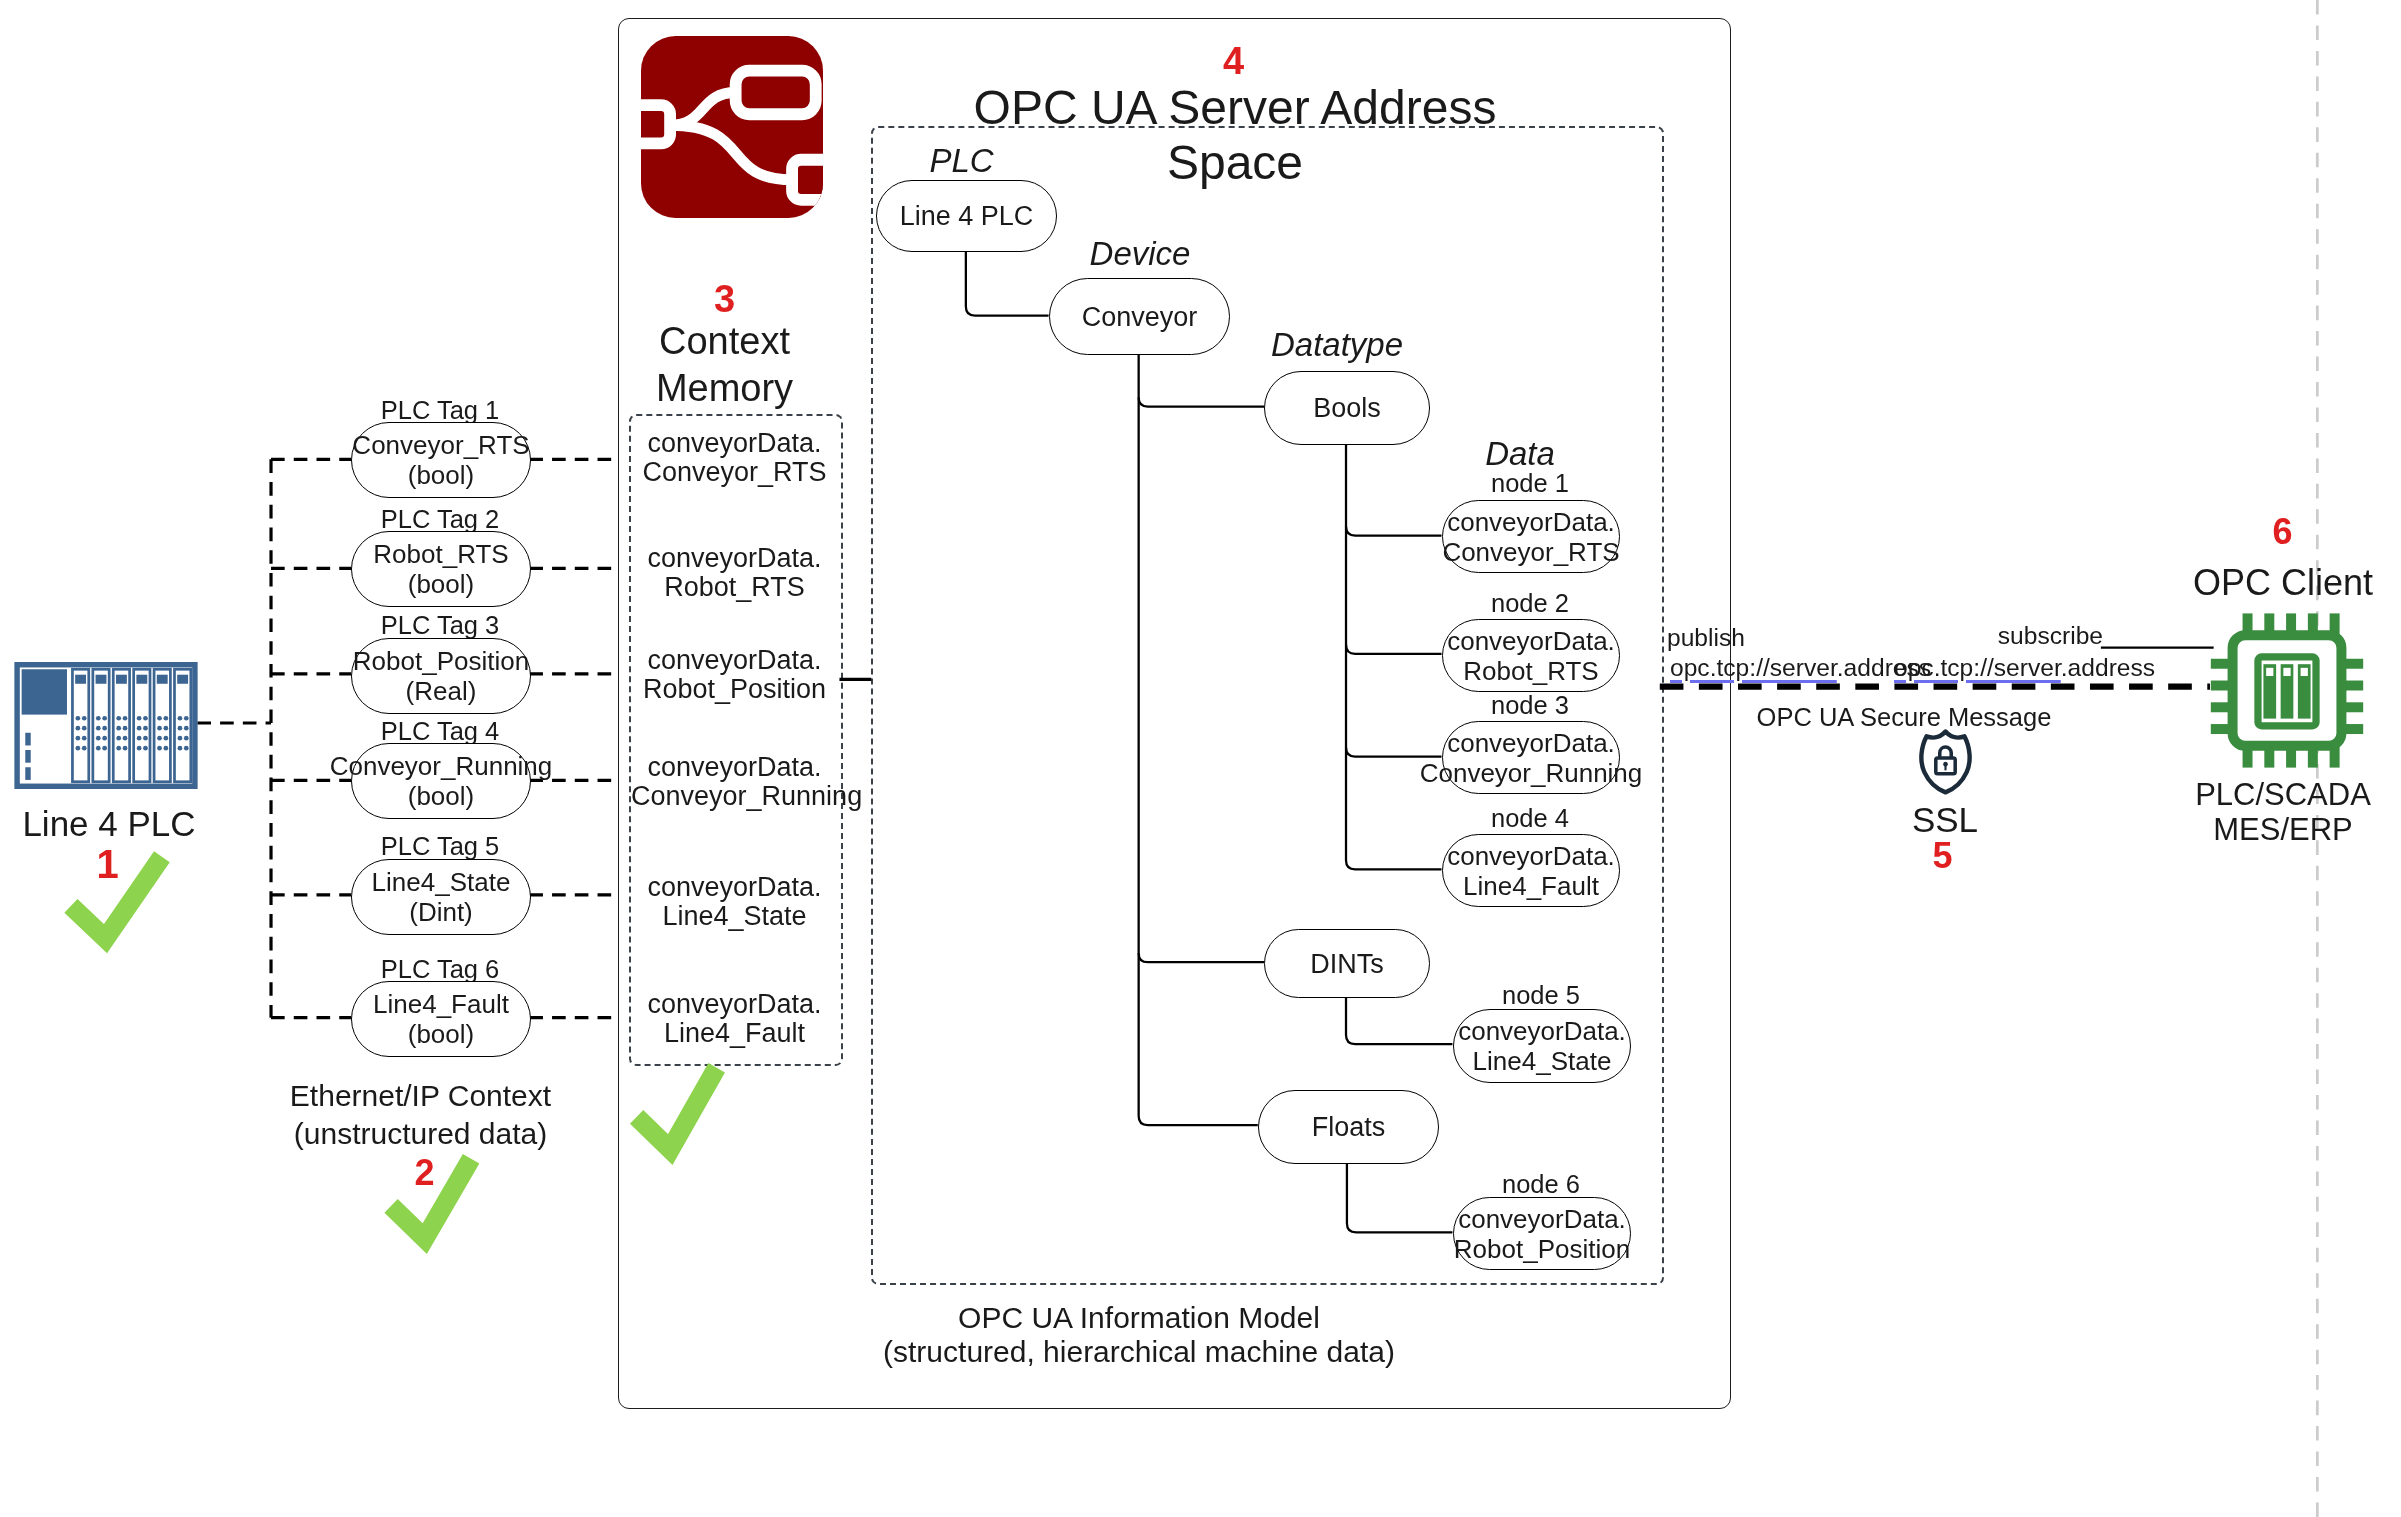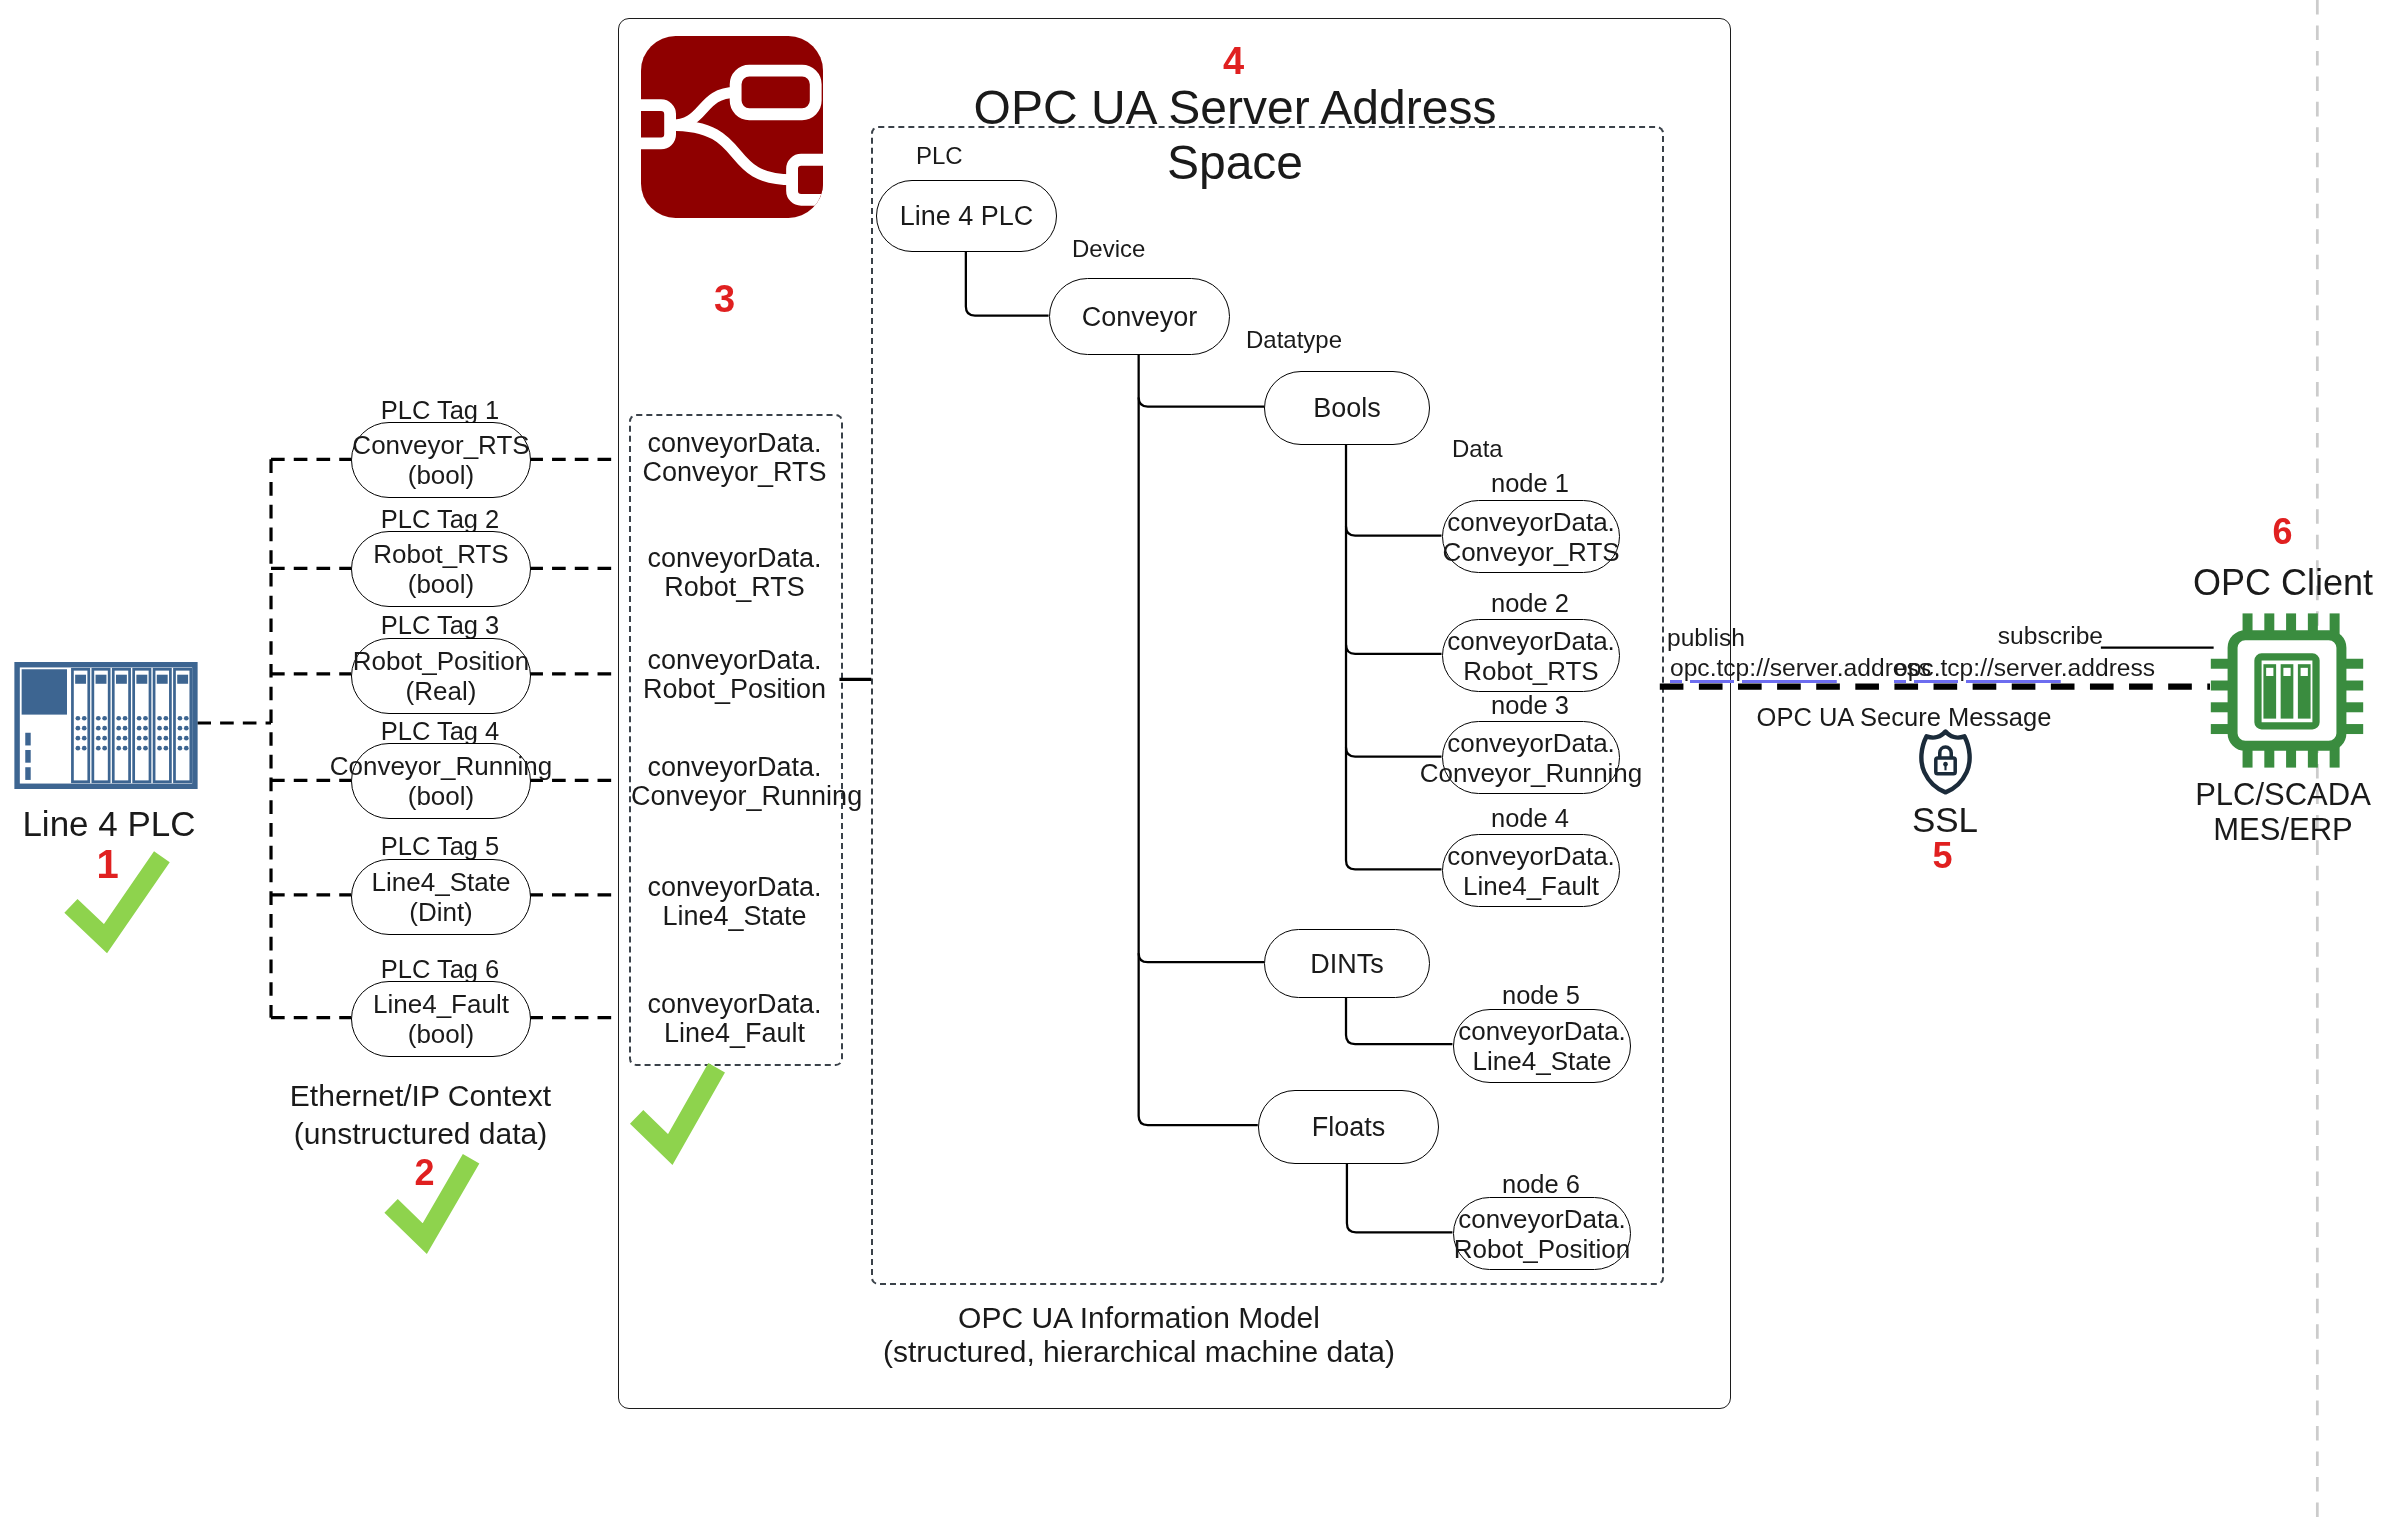--- a/index.html
+++ b/index.html
@@ -5,21 +5,21 @@
   html,body{margin:0;padding:0;background:#fff;font-family:"Liberation Sans",sans-serif;color:#1a1a1a;}
   .canvas{position:relative;width:2401px;height:1517px;background:#fff;overflow:hidden;}
   .abs{position:absolute;}
   .nodered-box{position:absolute;left:618px;top:18px;width:1111px;height:1389px;border:1.8px solid #1c1c1c;border-radius:11px;}
   .ctx-box{position:absolute;left:629px;top:414px;width:210px;height:648px;border:2.7px dashed var(--dash-slate,#3a4149);border-radius:7.3px;}
   .addr-box{position:absolute;left:871px;top:126px;width:789px;height:1155px;border:2.7px dashed var(--dash-slate,#3a4149);border-radius:7.3px;}
   svg.wires{position:absolute;left:0;top:0;}
   .pill{position:absolute;background:#fff;border:1.8px solid #000;border-radius:909px;display:flex;flex-direction:column;align-items:center;justify-content:center;text-align:center;font-size:26px;line-height:30px;white-space:nowrap;}
   .pill.one{font-size:27px;}
   .lbl{position:absolute;text-align:center;font-size:25.5px;}
-  .group-lbl{position:absolute;text-align:left;font-size:24px;}
+  .group-lbl{position:absolute;text-align:center;font-size:33px;font-style:italic;}
   .num{position:absolute;color:var(--red,#e02020);font-weight:bold;font-size:38px;text-align:center;}
   .ctx-entry{position:absolute;left:631px;width:207px;text-align:center;font-size:27px;line-height:29px;}
   .caption{position:absolute;text-align:center;}
   .smalltxt{position:absolute;font-size:24.6px;}
   .link{text-decoration:underline;text-decoration-color:var(--link-underline,#6d6df0);text-decoration-thickness:2.7px;text-underline-offset:3.6px;}
 </style>
 </head>
 <body>
 
 <div class="canvas">
@@ -197,20 +197,24 @@
     <g clip-path="url(#nrclip)">
       <path d="M32 98 C72 98 64 62 104 62" stroke="#fff" stroke-width="12" fill="none"></path>
       <path d="M32 98 C122 98 88 158 166 158" stroke="#fff" stroke-width="12" fill="none"></path>
       <rect x="-22" y="76" width="54" height="42" rx="10" fill="var(--node-red,#8f0000)" stroke="#fff" stroke-width="13"></rect>
       <rect x="104" y="38" width="88" height="48" rx="15" fill="var(--node-red,#8f0000)" stroke="#fff" stroke-width="13"></rect>
       <rect x="166" y="136" width="54" height="44" rx="10" fill="var(--node-red,#8f0000)" stroke="#fff" stroke-width="13"></rect>
     </g>
   </svg>
 
   <div class="num" style="left:679px;top:278px;width:91px">3</div>
+  <div class="caption" style="left:629px;top:318px;width:191px;font-size:38px;line-height:47px">
+    <div>Context</div>
+    <div>Memory</div>
+  </div>
   <div class="ctx-entry" style="top:429px">
       <div>conveyorData.</div>
       <div>Conveyor_RTS</div>
     </div>
   <div class="ctx-entry" style="top:544px">
       <div>conveyorData.</div>
       <div>Robot_RTS</div>
     </div>
   <div class="ctx-entry" style="top:646px">
       <div>conveyorData.</div>

